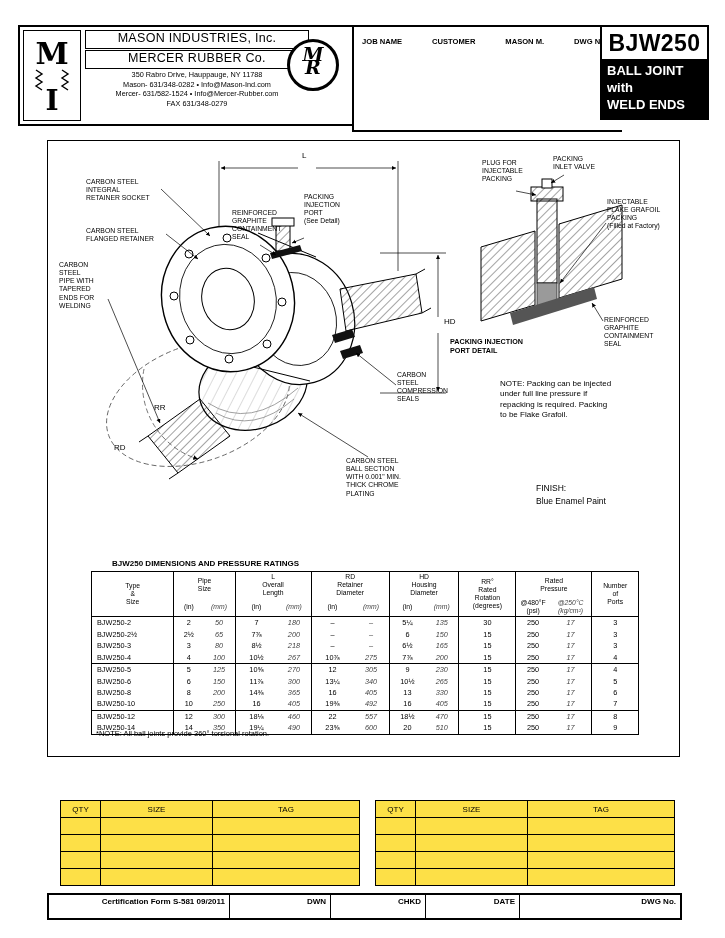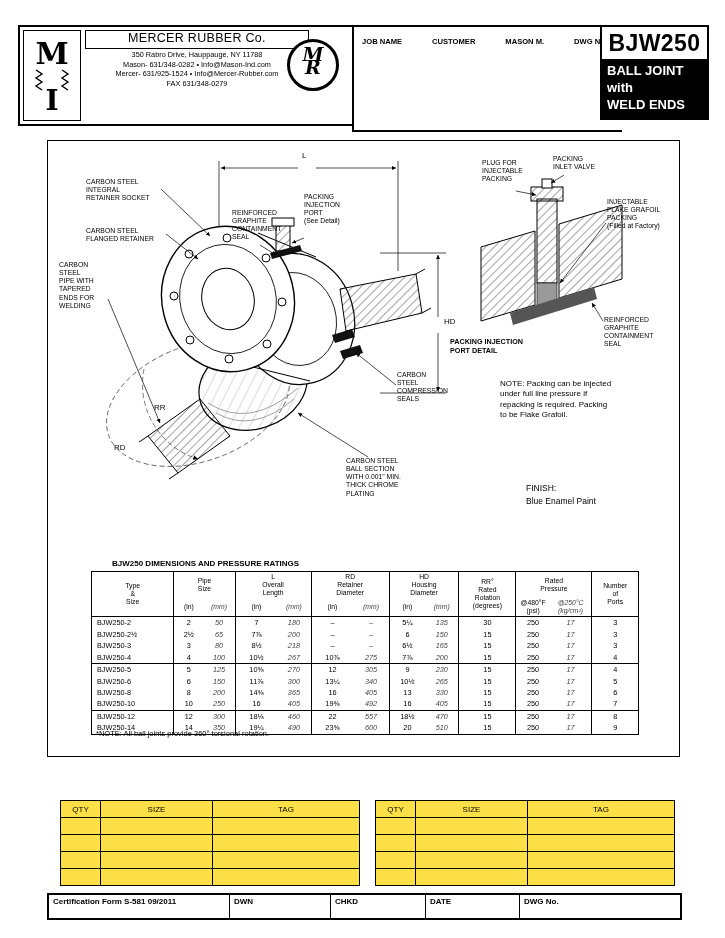--- a/index.html
+++ b/index.html
@@ -48,43 +48,44 @@
   .footnote{position:absolute;left:48px;top:588px;font-size:7.5px;}
 
   
   table.order{position:absolute;top:800px;border-collapse:collapse;background:#fde047;}
   .order th,.order td{border:1px solid #000;font-size:8px;font-weight:normal;height:16px;padding:0 3px;text-align:center;}
   .order-left{left:60px;width:300px;}
   .order-right{left:375px;width:300px;}
 
   
   .footer{position:absolute;left:47px;top:893px;width:631px;height:23px;border:2px solid #000;display:flex;background:#fff;}
-  .fcell{border-right:1.5px solid #000;font-size:8px;font-weight:bold;padding:2px 4px;}
+  .fcell{border-right:1.5px solid #000;font-size:8px;font-weight:bold;padding:2px 4px;text-align:right;}
   .f1{width:172px;}.f2{width:92px;}.f3{width:86px;}.f4{width:85px;}
   .f5{flex:1;border-right:none;}
 </style>
 </head>
 <body>
 
 <div class="page">
 
   <div class="header-left">
     <div class="mi-logo">
       <svg width="48" height="80" viewBox="0 0 48 80">
         <text x="24" y="28" text-anchor="middle" font-family="DejaVu Serif, serif" font-size="30" font-weight="bold">M</text>
         <polyline points="8,34 14,38 8,42 14,46 8,50 14,54" fill="none" stroke="#000" stroke-width="1.4"></polyline>
         <polyline points="34,34 40,38 34,42 40,46 34,50 40,54" fill="none" stroke="#000" stroke-width="1.4"></polyline>
         <text x="24" y="74" text-anchor="middle" font-family="DejaVu Serif, serif" font-size="28" font-weight="bold">I</text>
       </svg>
     </div>
     <div class="company-info">
+      <div class="company-box">MASON INDUSTRIES, Inc.</div>
       <div class="company-box">MERCER RUBBER Co.</div>
       <div class="addr">350 Rabro Drive,  Hauppauge, NY 11788</div>
       <div class="addr">Mason- 631/348-0282 • Info@Mason-Ind.com</div>
-      <div class="addr">Mercer- 631/925-1524 • Info@Mercer-Rubber.com</div>
+      <div class="addr">Mercer- 631/582-1524 • Info@Mercer-Rubber.com</div>
       <div class="addr">FAX 631/348-0279</div>
     </div>
     <div class="mr-logo">
       <div class="mr-m">M</div>
       <div class="mr-r">R</div>
     </div>
   </div>
 
   <div class="header-mid">
     <div class="frow">
@@ -265,21 +266,21 @@
 GRAPHITE
 CONTAINMENT
 SEAL</div>
     <div class="detail-title" style="left:402px;top:196px;width:132px;">PACKING INJECTION
 PORT DETAIL</div>
 
     <div class="note" style="left:452px;top:238px;width:150px;">NOTE: Packing can be injected
 under full line pressure if
 repacking is required. Packing
 to be Flake Grafoil.</div>
-    <div class="finish" style="left:478px;top:341px;">
+    <div class="finish" style="left:488px;top:341px;">
       <div>FINISH:</div>
       <div>Blue Enamel Paint</div>
     </div>
 
     <div class="ratings-title">BJW250 DIMENSIONS AND PRESSURE RATINGS</div>
 
     <table class="ratings">
       <colgroup>
         <col style="width:78px">
           <col style="width:28px">

